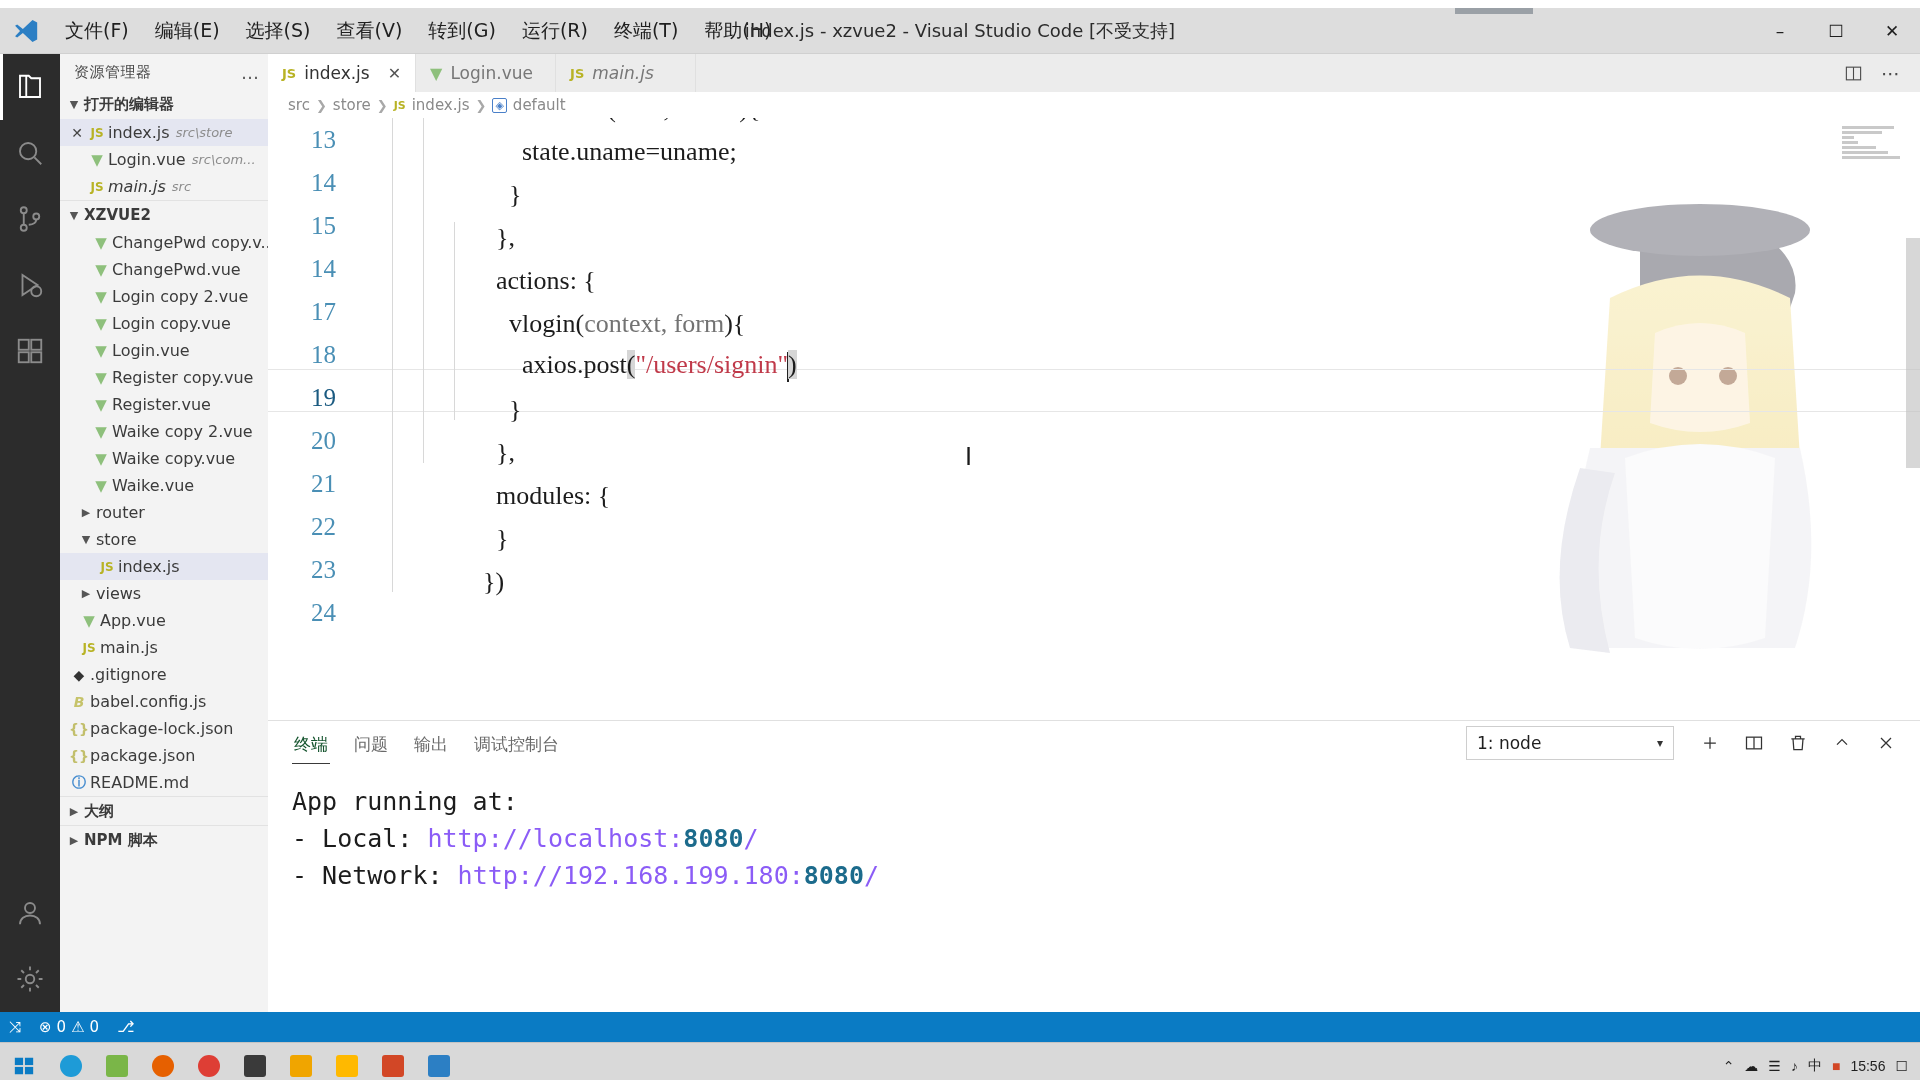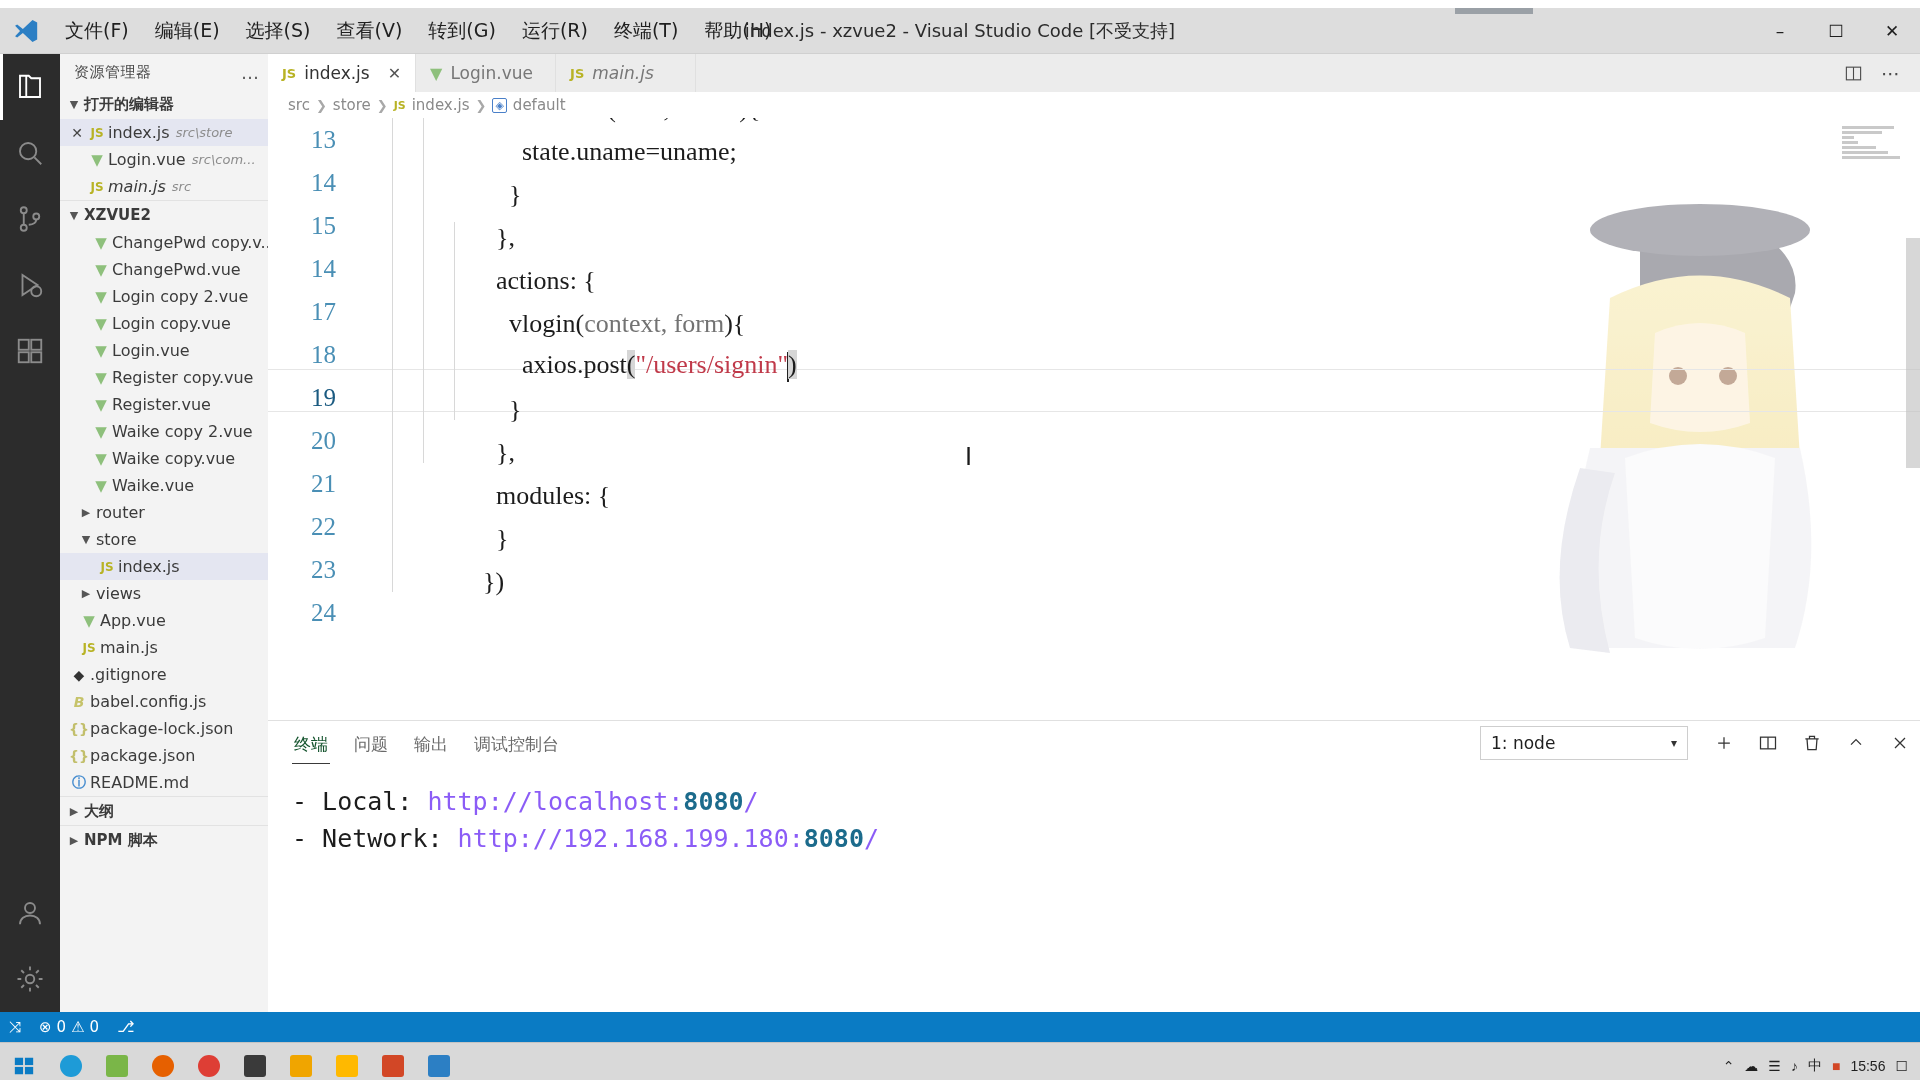--- a/index.html
+++ b/index.html
@@ -261,20 +261,21 @@
     padding: 10px 2px 8px; position: relative;
     font-family: "DejaVu Sans", sans-serif;
   }
   .ptab.active { color: #14532d; }
   .ptab.active::after {
     content: ""; position: absolute; left: 0; right: 0; bottom: 0;
     height: 1px; background: #3a3a3a;
   }
   .panel-actions {
     margin-left: auto; display: flex; align-items: center; gap: 4px;
+    padding-right: 14px;
   }
   .term-select {
     width: 208px; height: 34px;
     border: 1px solid #cecece; background: #fff;
     display: flex; align-items: center; padding: 0 10px;
     font-size: 17px; color: #1f1f1f; margin-right: 12px;
     font-family: "DejaVu Sans", sans-serif;
   }
   .term-select .chevd { margin-left: auto; font-size: 12px; color: #333; }
   .p-act {
@@ -763,20 +764,21 @@
             </div>
             <div class="p-act">
               <svg viewBox="0 0 24 24">
                   <path d="M6 6l12 12M18 6L6 18"></path>
                 </svg>
             </div>
           </div>
         </div>
 
         <div class="term-body">
+          <div>App running at:</div>
           <div><span>- Local:   </span><span class="term-url">http://localhost:</span><span class="term-port">8080</span><span class="term-url">/</span></div>
           <div><span>- Network: </span><span class="term-url">http://192.168.199.180:</span><span class="term-port">8080</span><span class="term-url">/</span></div>
         </div>
       </div>
 
     </div>
   </div>
 
   <div class="statusbar">
     <div class="sb-left">

